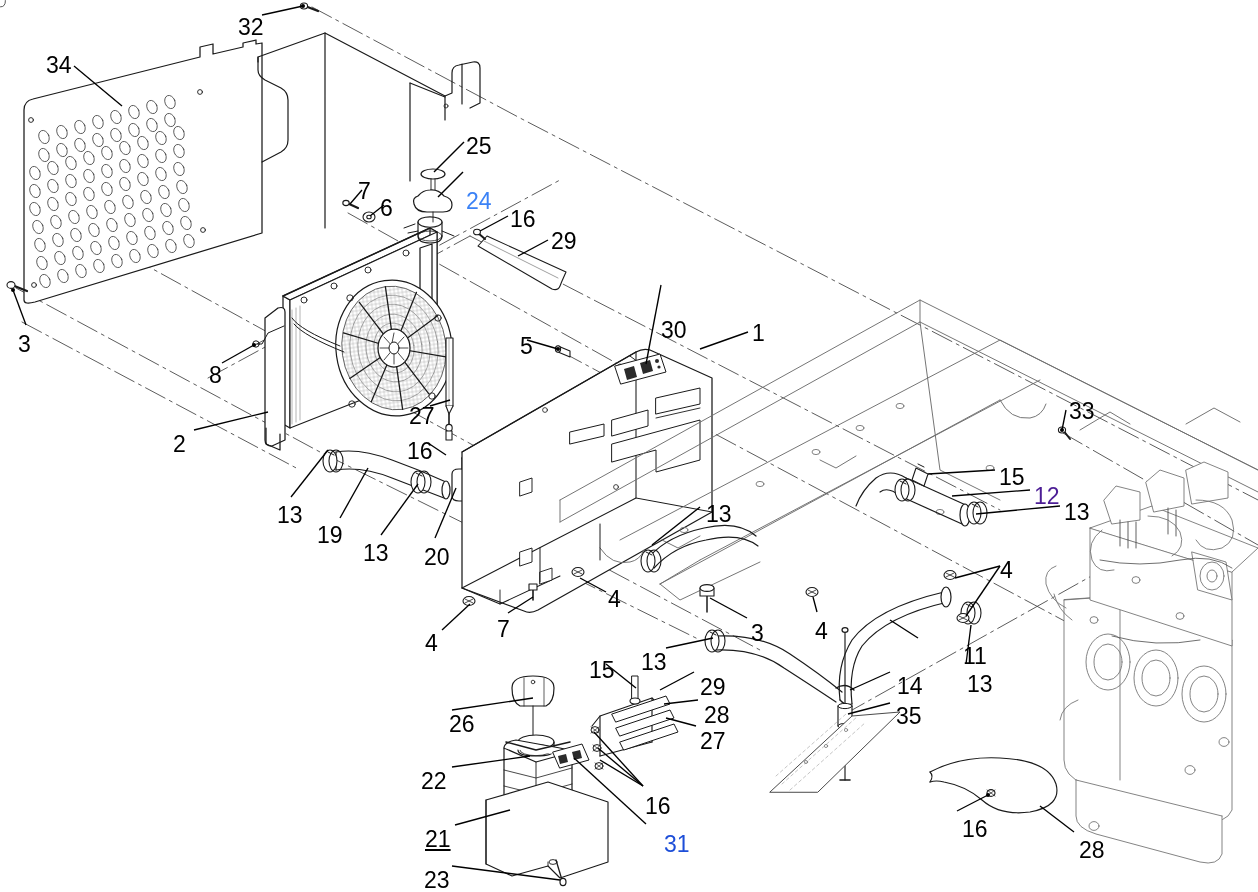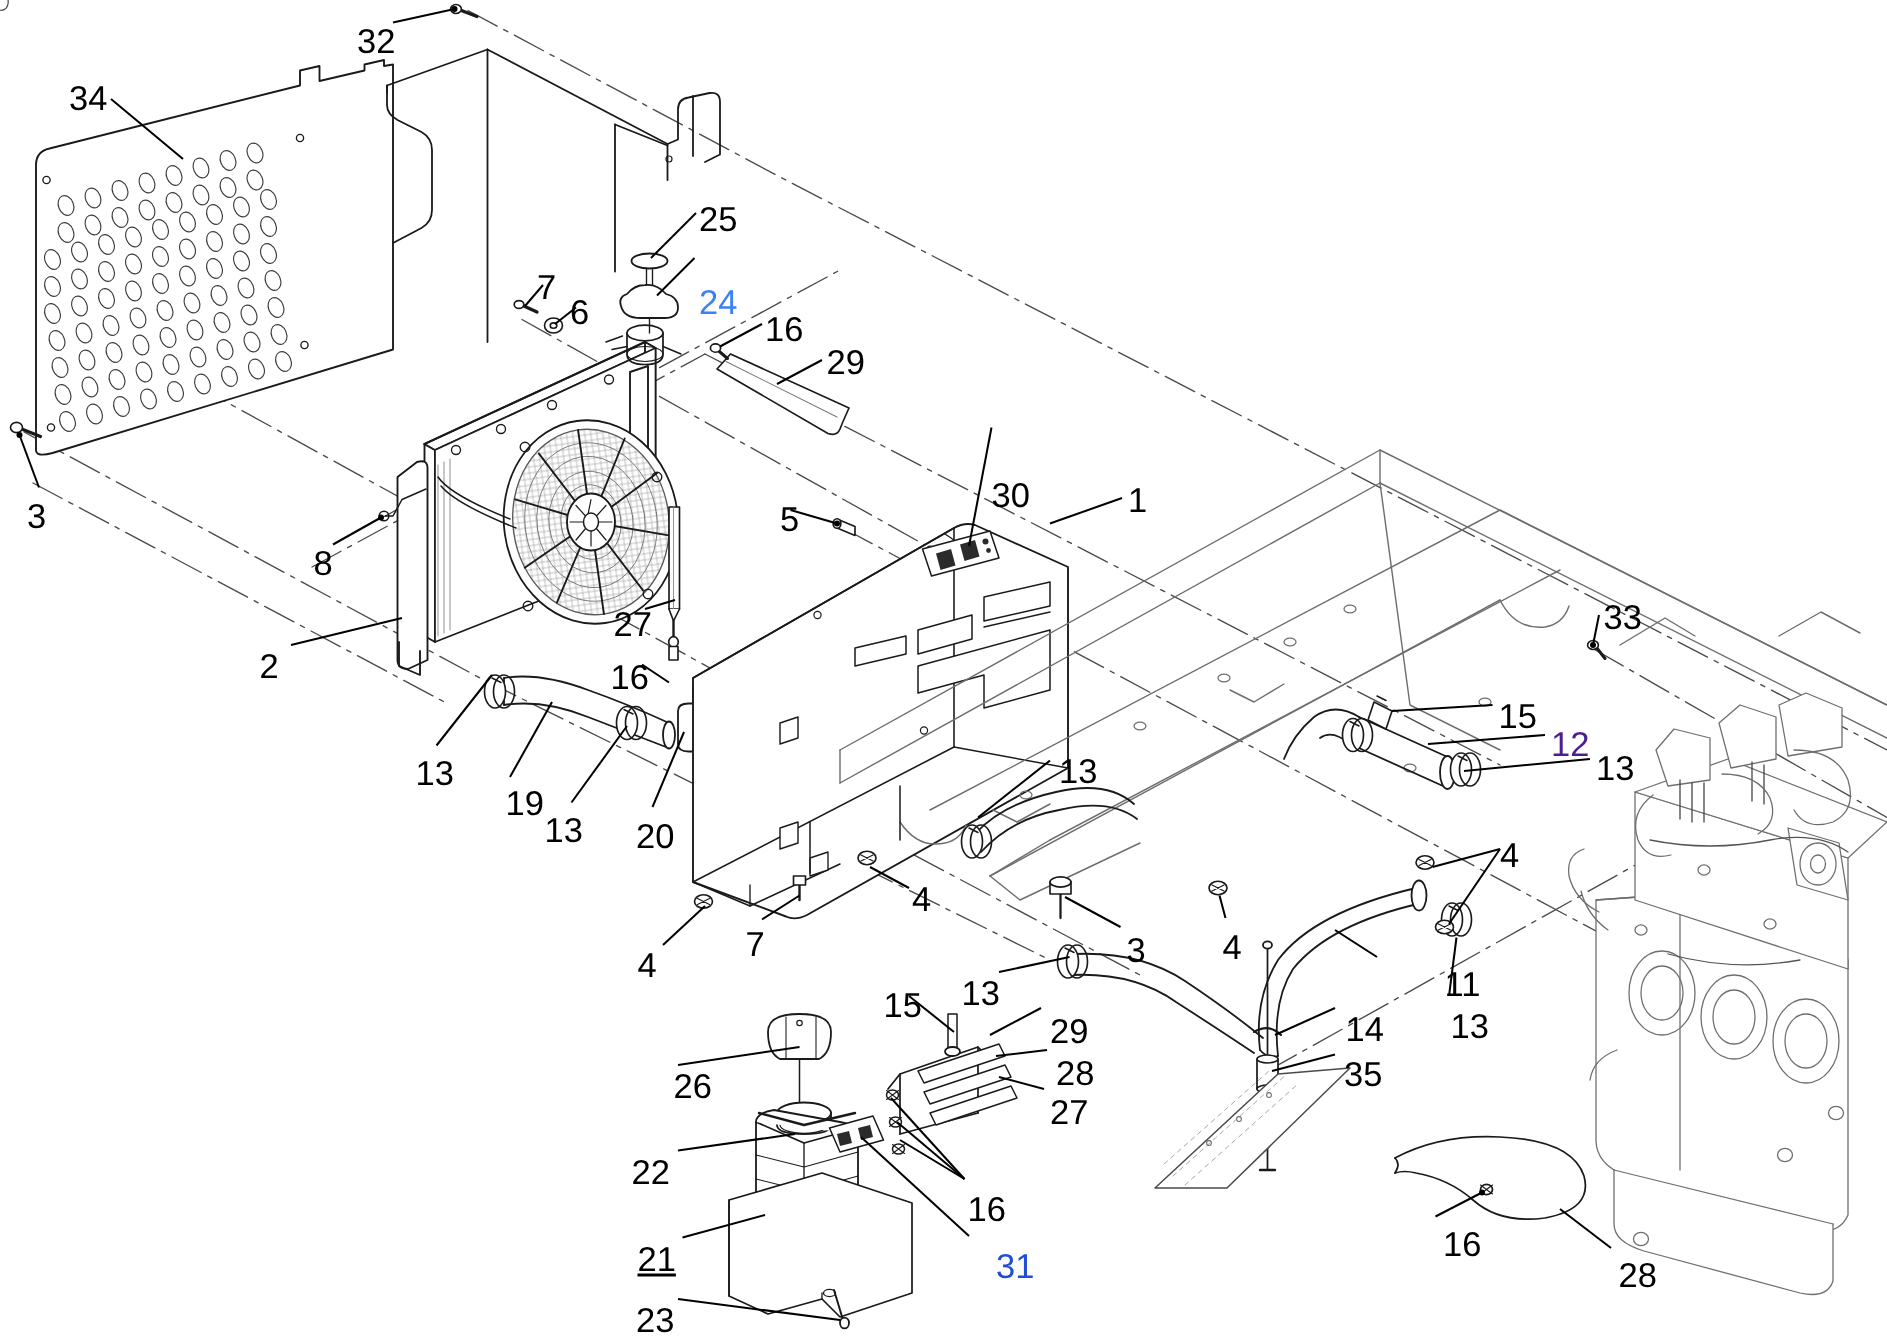--- a/index.html
+++ b/index.html
@@ -832,21 +832,21 @@
       <div class="lbl" style="left: 520px; top: 335px; font-size: 23px; color: rgb(0, 0, 0);">5</div>
       <div class="lbl" style="left: 209px; top: 364px; font-size: 23px; color: rgb(0, 0, 0);">8</div>
       <div class="lbl" style="left: 173px; top: 433px; font-size: 23px; color: rgb(0, 0, 0);">2</div>
       <div class="lbl" style="left: 409px; top: 405px; font-size: 23px; color: rgb(0, 0, 0);">27</div>
       <div class="lbl" style="left: 1069px; top: 400px; font-size: 23px; color: rgb(0, 0, 0);">33</div>
       <div class="lbl" style="left: 407px; top: 440px; font-size: 23px; color: rgb(0, 0, 0);">16</div>
       <div class="lbl" style="left: 999px; top: 466px; font-size: 23px; color: rgb(0, 0, 0);">15</div>
       <div class="lbl" style="left: 1034px; top: 485px; font-size: 23px; color: #4c1d95;">12</div>
       <div class="lbl" style="left: 1064px; top: 501px; font-size: 23px; color: rgb(0, 0, 0);">13</div>
       <div class="lbl" style="left: 277px; top: 504px; font-size: 23px; color: rgb(0, 0, 0);">13</div>
-      <div class="lbl" style="left: 317px; top: 524px; font-size: 23px; color: rgb(0, 0, 0); margin-left: 20px;">19</div>
+      <div class="lbl" style="left: 317px; top: 524px; font-size: 23px; color: rgb(0, 0, 0);">19</div>
       <div class="lbl" style="left: 363px; top: 542px; font-size: 23px; color: rgb(0, 0, 0);">13</div>
       <div class="lbl" style="left: 424px; top: 546px; font-size: 23px; color: rgb(0, 0, 0);">20</div>
       <div class="lbl" style="left: 706px; top: 503px; font-size: 23px; color: rgb(0, 0, 0);">13</div>
       <div class="lbl" style="left: 1000px; top: 559px; font-size: 23px; color: rgb(0, 0, 0);">4</div>
       <div class="lbl" style="left: 608px; top: 588px; font-size: 23px; color: rgb(0, 0, 0);">4</div>
       <div class="lbl" style="left: 425px; top: 632px; font-size: 23px; color: rgb(0, 0, 0);">4</div>
       <div class="lbl" style="left: 497px; top: 618px; font-size: 23px; color: rgb(0, 0, 0);">7</div>
       <div class="lbl" style="left: 751px; top: 622px; font-size: 23px; color: rgb(0, 0, 0);">3</div>
       <div class="lbl" style="left: 815px; top: 620px; font-size: 23px; color: rgb(0, 0, 0);">4</div>
       <div class="lbl" style="left: 967px; top: 673px; font-size: 23px; color: rgb(0, 0, 0);">13</div>

